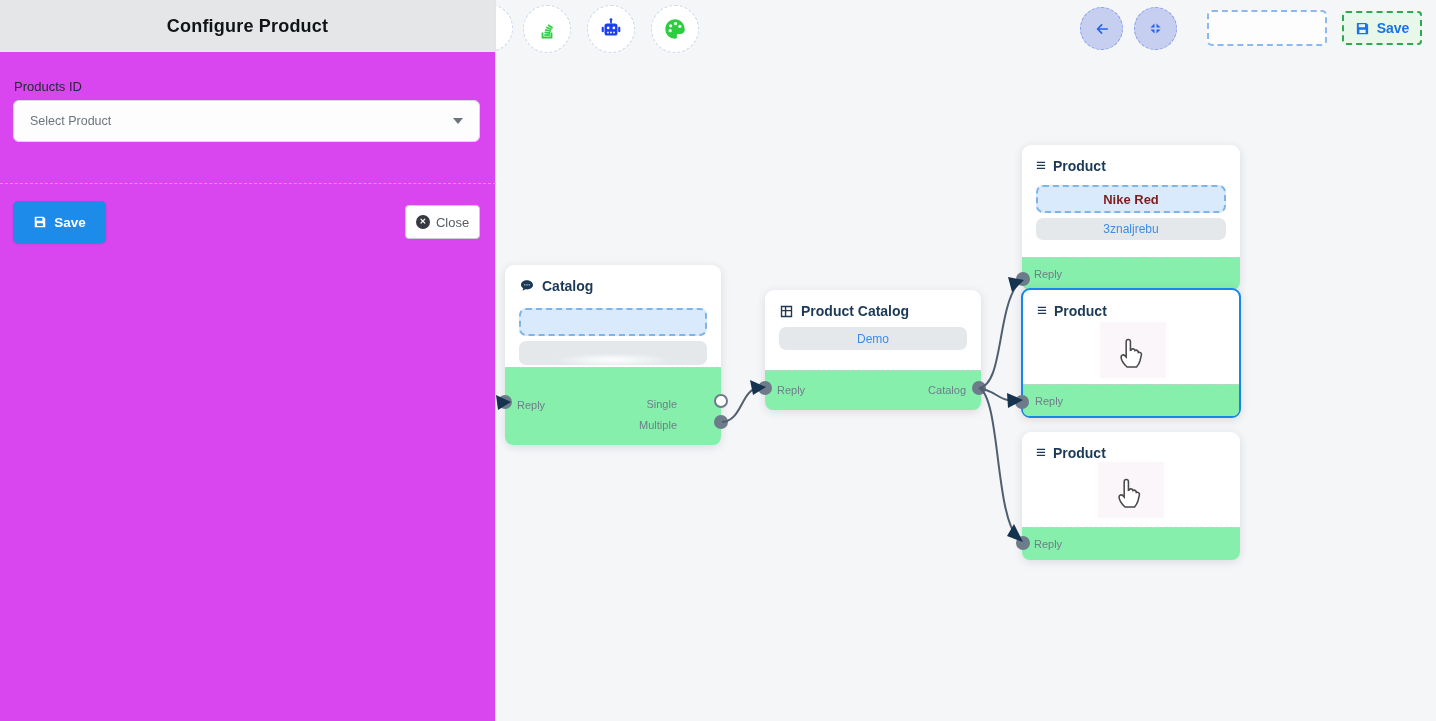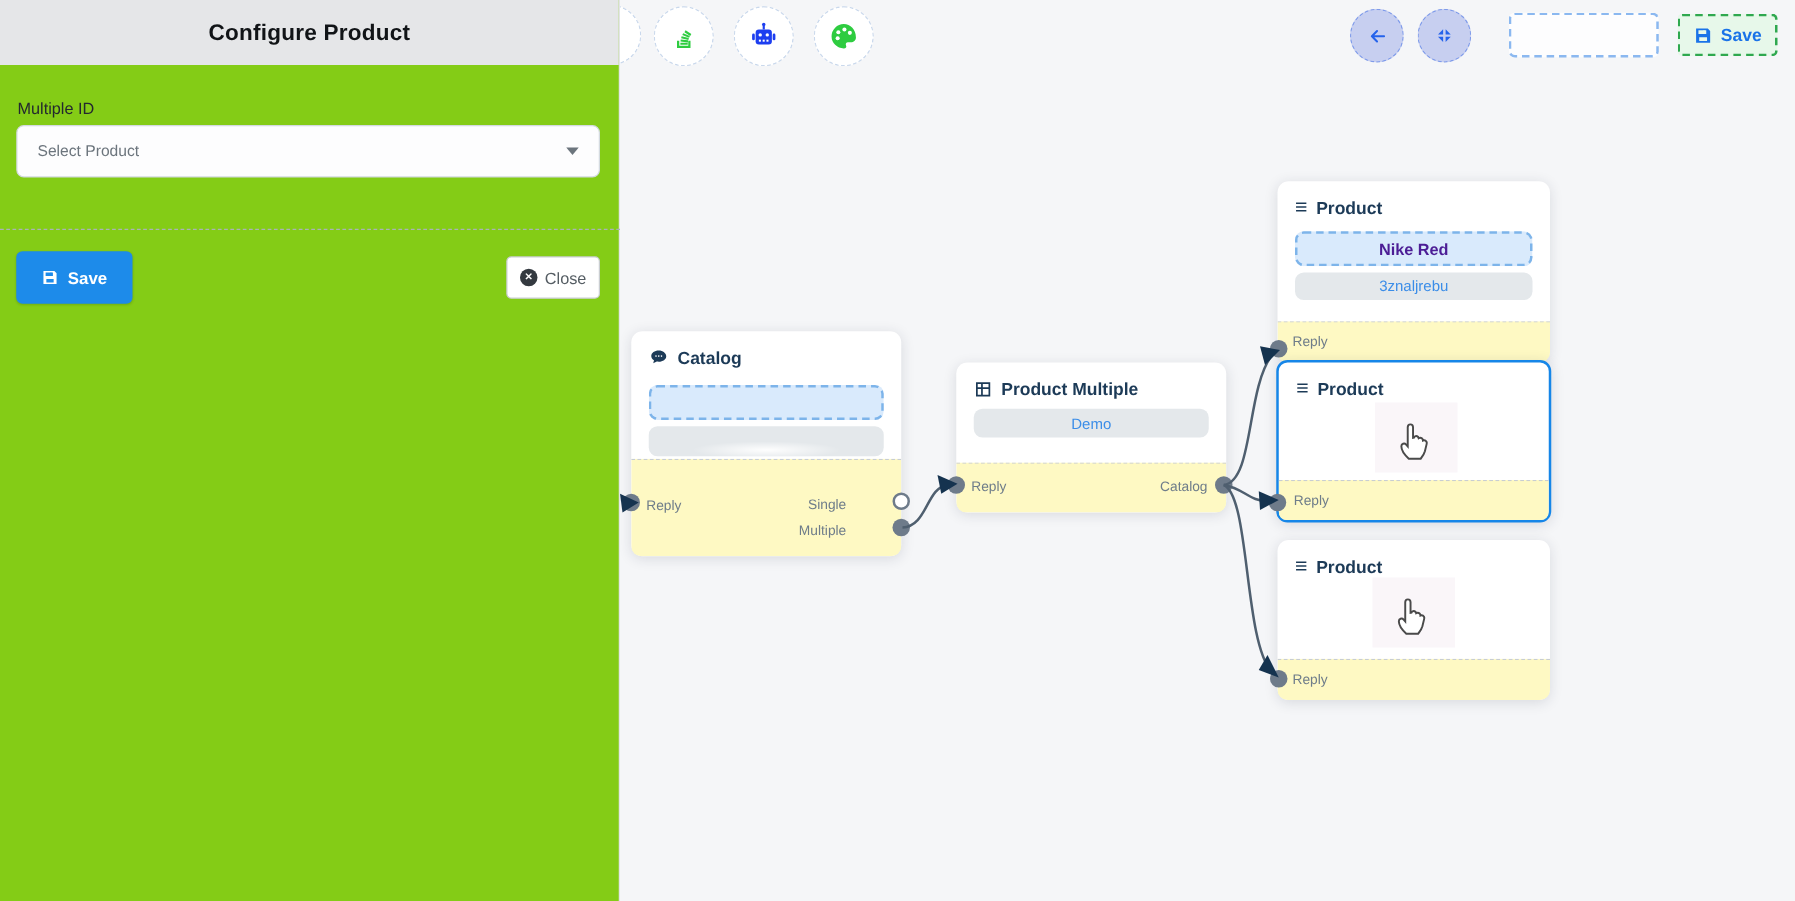--- a/index.html
+++ b/index.html
@@ -1,21 +1,21 @@
 <!DOCTYPE html>
 <html><head>
 <meta charset="utf-8">
 <style>
   * { margin:0; padding:0; box-sizing:border-box; }
   html,body { width:1436px; height:721px; overflow:hidden;
     font-family:"Liberation Sans", sans-serif; background:#ffffff; }
 
   
   .panel { position:absolute; left:0; top:0; width:496px; height:721px;
-    background:#84cc16; border-right:1px solid #e3e4e6; }
+    background:#d946ef; border-right:1px solid #e3e4e6; }
   .panel-header { height:52px; background:#e5e6e8; display:flex;
     align-items:center; justify-content:center; }
   .panel-title { font-size:18px; font-weight:700; color:#111417; letter-spacing:.2px; }
   .field-label { position:absolute; left:14px; top:79px; font-size:13px; color:#24292f; }
   .select-box { position:absolute; left:13px; top:100px; width:467px; height:42px;
     background:#fdfdfe; border:1px solid #d4dae0; border-radius:6px;
     display:flex; align-items:center; padding:0 16px; cursor:pointer; }
   .select-placeholder { font-size:12.5px; color:#6c757d; flex:1; }
   .caret-down { width:0; height:0; border-left:5px solid transparent;
     border-right:5px solid transparent; border-top:6px solid #6c757d; }
@@ -55,42 +55,42 @@
   .node { position:absolute; background:#ffffff; border-radius:9px;
     box-shadow:0 2px 10px rgba(30,40,60,.13); }
   .node.selected { border:2px solid #1686e8; }
   .node-header { display:flex; align-items:center; gap:7px; padding:13px 14px 0 14px; }
   .node-title { font-size:14px; font-weight:700; color:#1c3a57; }
   .hamburger { font-size:17px; font-weight:700; color:#1c3a57; line-height:14px; }
   .pill { position:absolute; left:14px; right:14px; border-radius:7px;
     display:flex; align-items:center; justify-content:center; }
   .pill-blue-dashed { background:#d9eafc; border:2px dashed #7db4ea; }
   .pill-gray { background:#e4e8eb; }
-  .pill-text-dark { font-size:13px; font-weight:600; color:#4c1d95; }
+  .pill-text-dark { font-size:13px; font-weight:600; color:#7f1d1d; }
   .pill-text-blue { font-size:12px; color:#3b8de8; }
-  .node-footer { position:absolute; left:0; right:0; bottom:0; background:#fef9c3;
+  .node-footer { position:absolute; left:0; right:0; bottom:0; background:#86efac;
     border-top:1px dashed #c8cdd2; border-radius:0 0 8px 8px; }
   .node.selected .node-footer { border-radius:0 0 6px 6px; }
   .handle-label { position:absolute; font-size:11px; color:#6f7d8a; }
   .handle { position:absolute; width:14px; height:14px; border-radius:50%;
     background:#6e7b8a; cursor:crosshair; }
   .handle.open { background:#ffffff; border:2.5px solid #6e7b8a; }
 
   .edges { position:absolute; left:0; top:0; width:940px; height:721px;
     pointer-events:none; }
   .cursor-ghost { position:absolute; width:66px; height:56px; background:#faf6f9; }
 </style>
 </head>
 <body>
 
 <div class="panel">
   <div class="panel-header">
     <div class="panel-title">Configure Product</div>
   </div>
-  <div class="field-label">Multiple ID</div>
+  <div class="field-label">Products ID</div>
   <div class="select-box">
     <span class="select-placeholder">Select Product</span>
     <span class="caret-down"></span>
   </div>
   <div class="panel-divider"></div>
 
   <button class="btn-save-panel">
     <svg width="14" height="14" viewBox="0 0 24 24">
       <path fill="#ffffff" d="M3 3h15l3 3v15H3V3zm3 2v5h10V5H6zm1 9v5h10v-5H7z"></path>
       <rect x="12" y="5.5" width="2.6" height="3.8" fill="#1d8bea"></rect>
@@ -190,21 +190,21 @@
     <div class="handle" style="left:-7px; top:130px;"></div>
     <div class="handle open" style="right:-7px; top:129px;"></div>
     <div class="handle" style="right:-7px; top:150px;"></div>
   </div>
 
   <div class="node" style="left:269px; top:290px; width:216px; height:120px;">
     <div class="node-header">
       <svg width="15" height="15" viewBox="0 0 24 24">
         <path fill="none" stroke="#1c3a57" stroke-width="2.2" d="M4 4h16v16H4zM4 10.5h16M10.5 4v16"></path>
       </svg>
-      <span class="node-title">Product Multiple</span>
+      <span class="node-title">Product Catalog</span>
     </div>
     <div class="pill pill-gray" style="top:37px; height:23px;">
       <span class="pill-text-blue">Demo</span>
     </div>
     <div class="node-footer" style="height:40px;">
       <span class="handle-label" style="left:12px; top:13px;">Reply</span>
       <span class="handle-label" style="right:15px; top:13px;">Catalog</span>
     </div>
     <div class="handle" style="left:-7px; top:91px;"></div>
     <div class="handle" style="right:-5px; top:91px;"></div>

